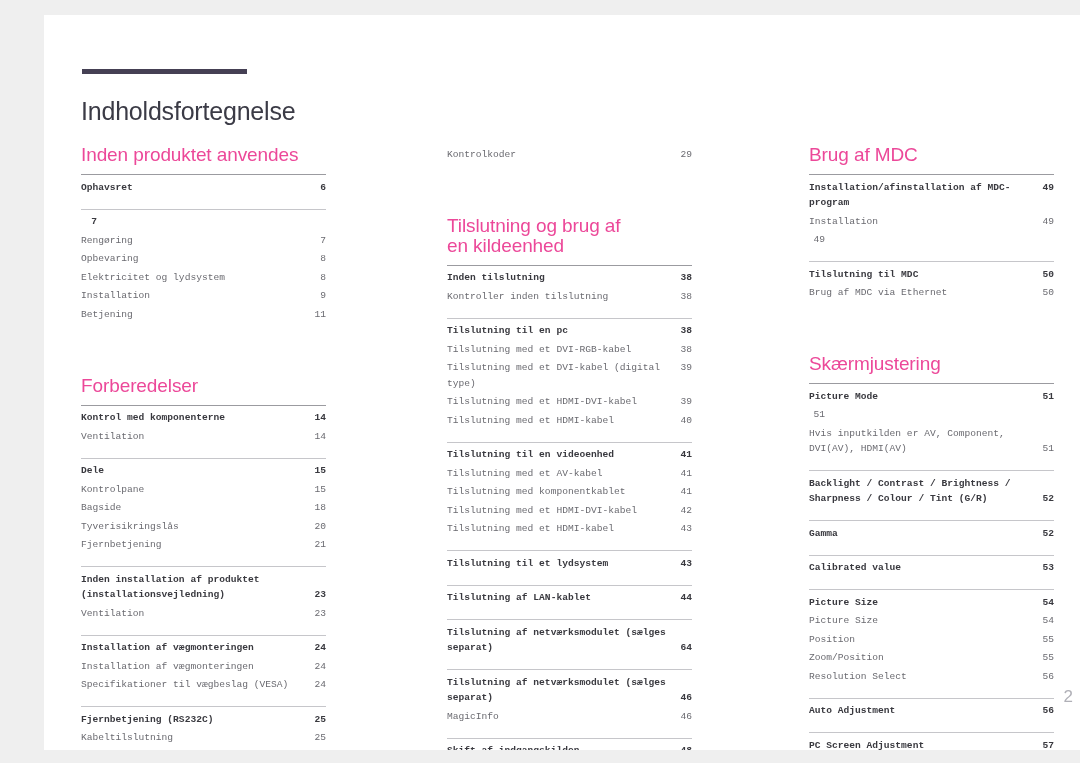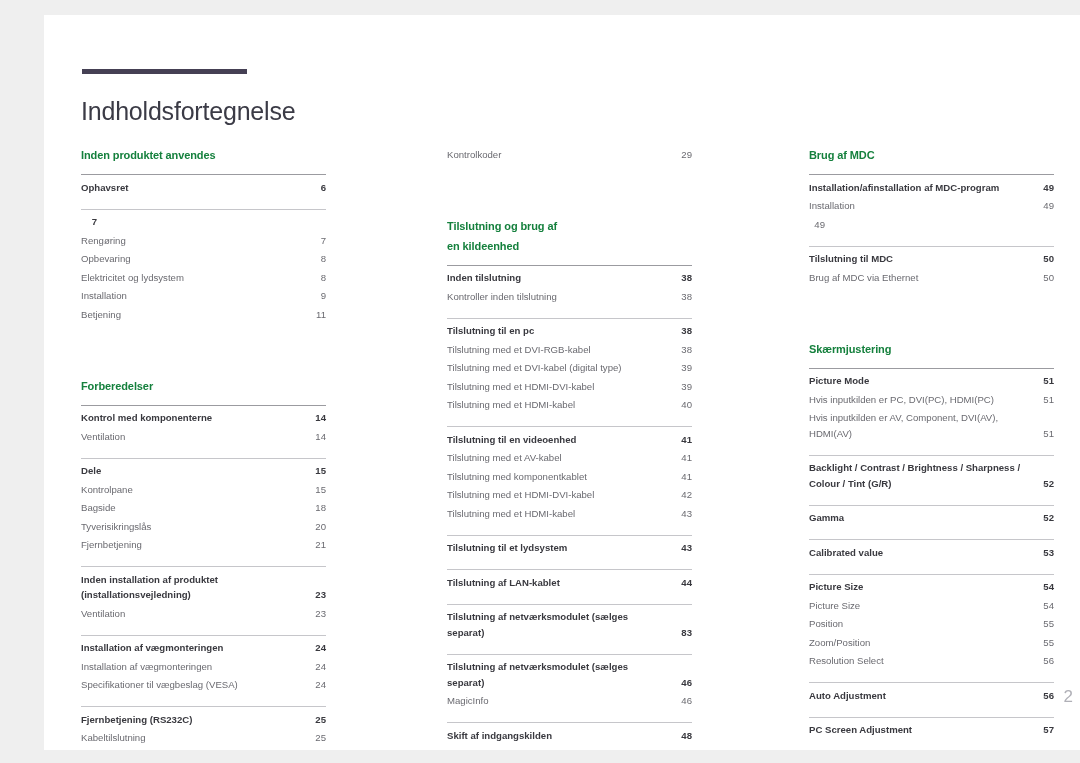--- a/index.html
+++ b/index.html
@@ -50,41 +50,42 @@
   .col {
     position: absolute;
     top: 0;
     width: 245px;
   }
   .col-1 { left: 37px; }
   .col-2 { left: 403px; }
   .col-3 { left: 765px; }
 
   .section-heading {
-    color: #15803d;
-    font-size: 11px;
-    font-weight: 700;
+    color: #ec4899;
+    font-size: 19px;
+    font-weight: 400;
     line-height: 20px;
     margin: 0 0 9px 0;
     letter-spacing: -0.1px;
   }
   .group {
     border-top: 1px solid #9b9ba0;
     padding-top: 3px;
     margin-top: 0;
   }
   .group.light {
     border-top: 1px solid #c6c6ca;
   }
   .entry {
     display: flex;
     align-items: flex-start;
     justify-content: space-between;
     line-height: 15.5px;
     padding: 1.5px 0;
+    font-family: Liberation Mono, monospace;
   }
   .entry .label {
     flex: 1 1 auto;
     padding-right: 8px;
   }
   .entry .pg {
     flex: 0 0 auto;
     text-align: right;
     min-width: 16px;
     white-space: nowrap;
@@ -313,21 +314,21 @@
         <div class="group light">
           <div class="entry lvl1">
             <span class="label">Tilslutning af LAN-kablet</span>
             <span class="pg">44</span>
           </div>
         </div>
         <div class="gap-sm"></div>
         <div class="group light">
           <div class="entry lvl1 multiline">
             <span class="label">Tilslutning af netværksmodulet (sælges separat)</span>
-            <span class="pg">83</span>
+            <span class="pg">64</span>
           </div>
         </div>
         <div class="gap-sm"></div>
         <div class="group light">
           <div class="entry lvl1 multiline">
             <span class="label">Tilslutning af netværksmodulet (sælges separat)</span>
             <span class="pg">46</span>
           </div>
           <div class="entry lvl2">
             <span class="label">MagicInfo</span>
@@ -374,21 +375,20 @@
         </div>
         <div class="gap-sm"></div>
         <div class="gap-lg"></div>
         <div class="section-heading">Skærmjustering</div>
         <div class="group">
           <div class="entry lvl1">
             <span class="label">Picture Mode</span>
             <span class="pg">51</span>
           </div>
           <div class="entry lvl2">
-            <span class="label">Hvis inputkilden er PC, DVI(PC), HDMI(PC)</span>
             <span class="pg">51</span>
           </div>
           <div class="entry lvl2 multiline">
             <span class="label">Hvis inputkilden er AV, Component, DVI(AV), HDMI(AV)</span>
             <span class="pg">51</span>
           </div>
         </div>
         <div class="gap-sm"></div>
         <div class="group light">
           <div class="entry lvl1 multiline">

